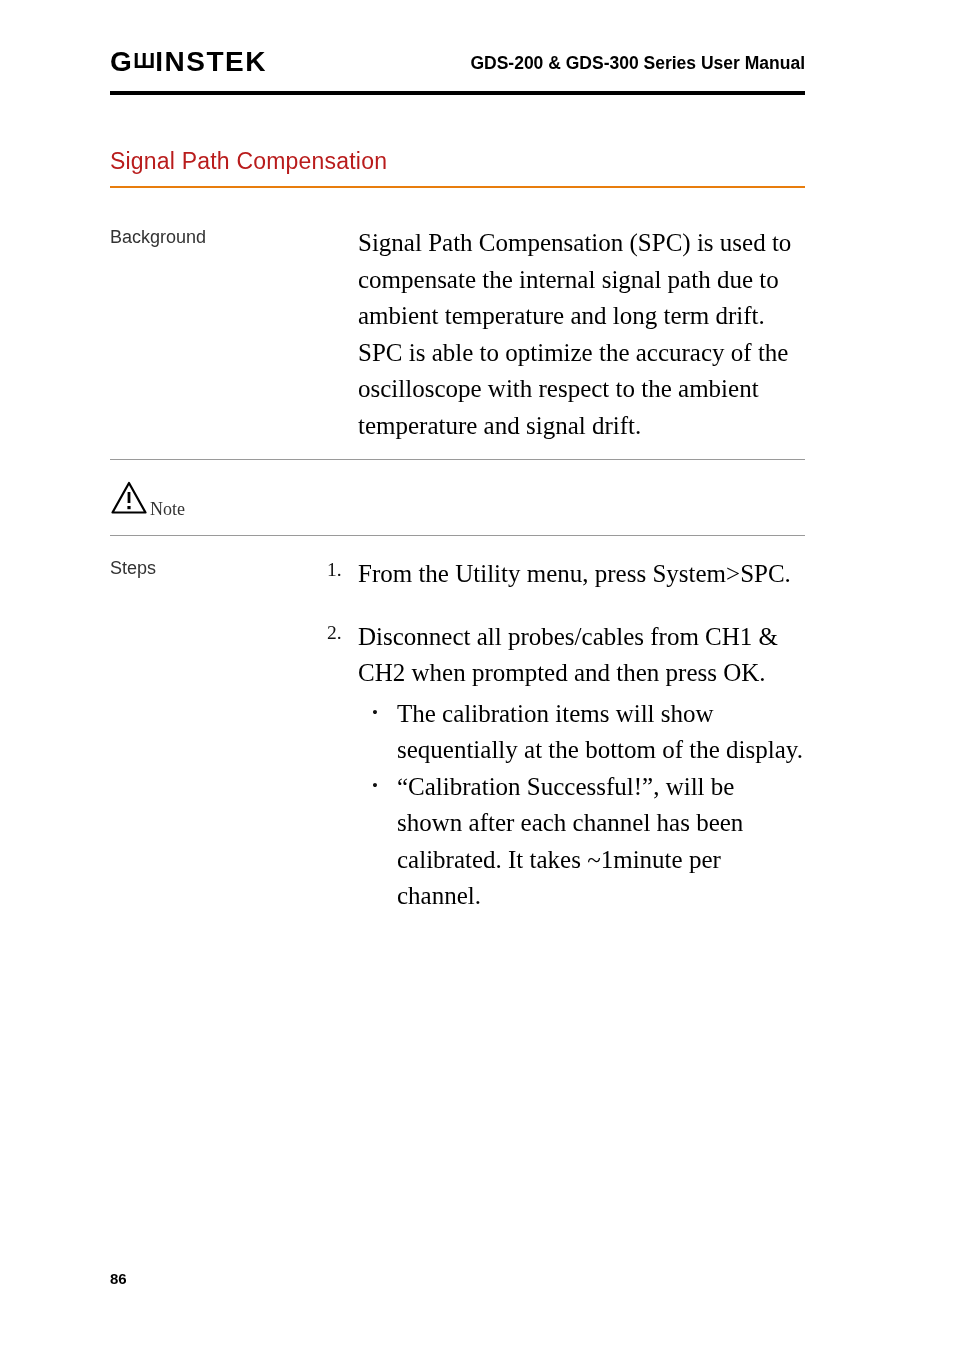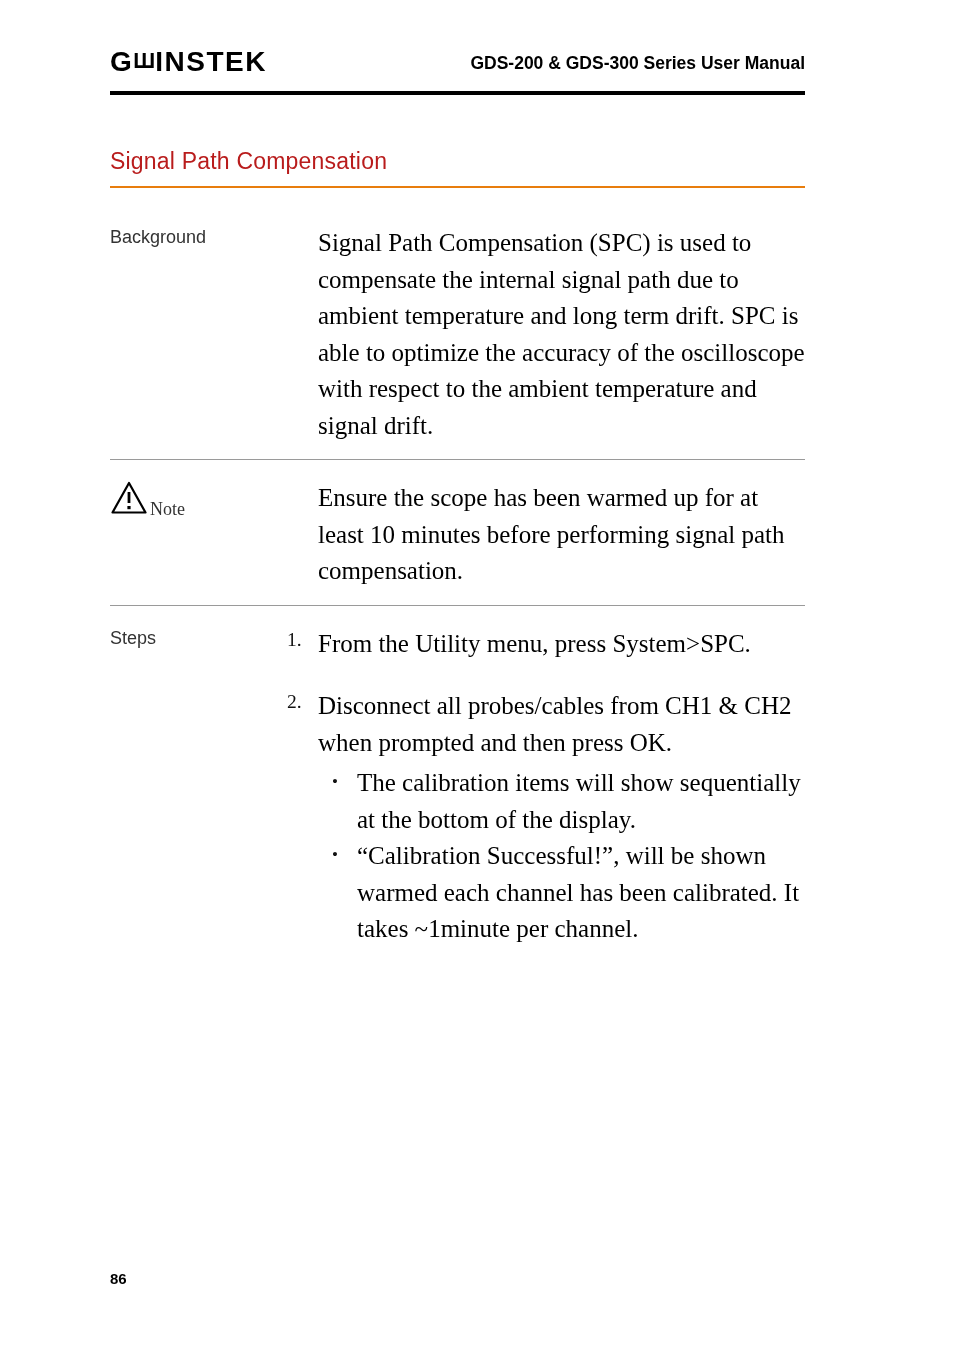--- a/index.html
+++ b/index.html
@@ -74,20 +74,21 @@
   }
   .title-rule {
     height: 2px;
     background: #e87d0d;
     margin-bottom: 37px;
   }
   .row {
     display: grid;
     grid-template-columns: 208px 1fr;
     align-items: start;
+    gap: 40px;
   }
   .label {
     font-family: "Liberation Sans", sans-serif;
     font-size: 18px;
     color: #333;
     padding-top: 2px;
   }
   .body-text {
     font-size: 25px;
     line-height: 1.46;
@@ -181,21 +182,20 @@
       <div class="note-label-cell">
         <span class="warning-icon">
           <svg width="38" height="36" viewBox="0 0 38 36">
             <path d="M19 3 L35.5 32.5 L2.5 32.5 Z" fill="#ffffff" stroke="#000000" stroke-width="2.2" stroke-linejoin="round"></path>
             <rect x="17.6" y="12" width="2.8" height="11" fill="#000000"></rect>
             <rect x="17.4" y="26" width="3.2" height="3.2" fill="#000000"></rect>
           </svg>
         </span>
         <span class="note-label">Note</span>
       </div>
-      <div class="body-text">Ensure the scope has been warmed up for at least 10 minutes before performing signal path compensation.</div>
     </div>
 
     <hr class="divider">
 
     <div class="row">
       <div class="label">Steps</div>
       <div class="steps-list">
 
         <div class="step">
           <div class="step-num">1.</div>
@@ -206,21 +206,21 @@
           <div class="step-num">2.</div>
           <div class="step-text">
             <div class="body-text">Disconnect all probes/cables from CH1 &amp; CH2 when prompted and then press OK.</div>
             <div class="bullet-list">
               <div class="bullet-row">
                 <div class="bullet-marker">•</div>
                 <div class="bullet-text body-text">The calibration items will show sequentially at the bottom of the display.</div>
               </div>
               <div class="bullet-row">
                 <div class="bullet-marker">•</div>
-                <div class="bullet-text body-text">“Calibration Successful!”, will be shown warmed each channel has been calibrated. It takes ~1minute per channel.</div>
+                <div class="bullet-text body-text">“Calibration Successful!”, will be shown after each channel has been calibrated. It takes ~1minute per channel.</div>
               </div>
             </div>
           </div>
         </div>
 
       </div>
     </div>
 
   </div>
 

